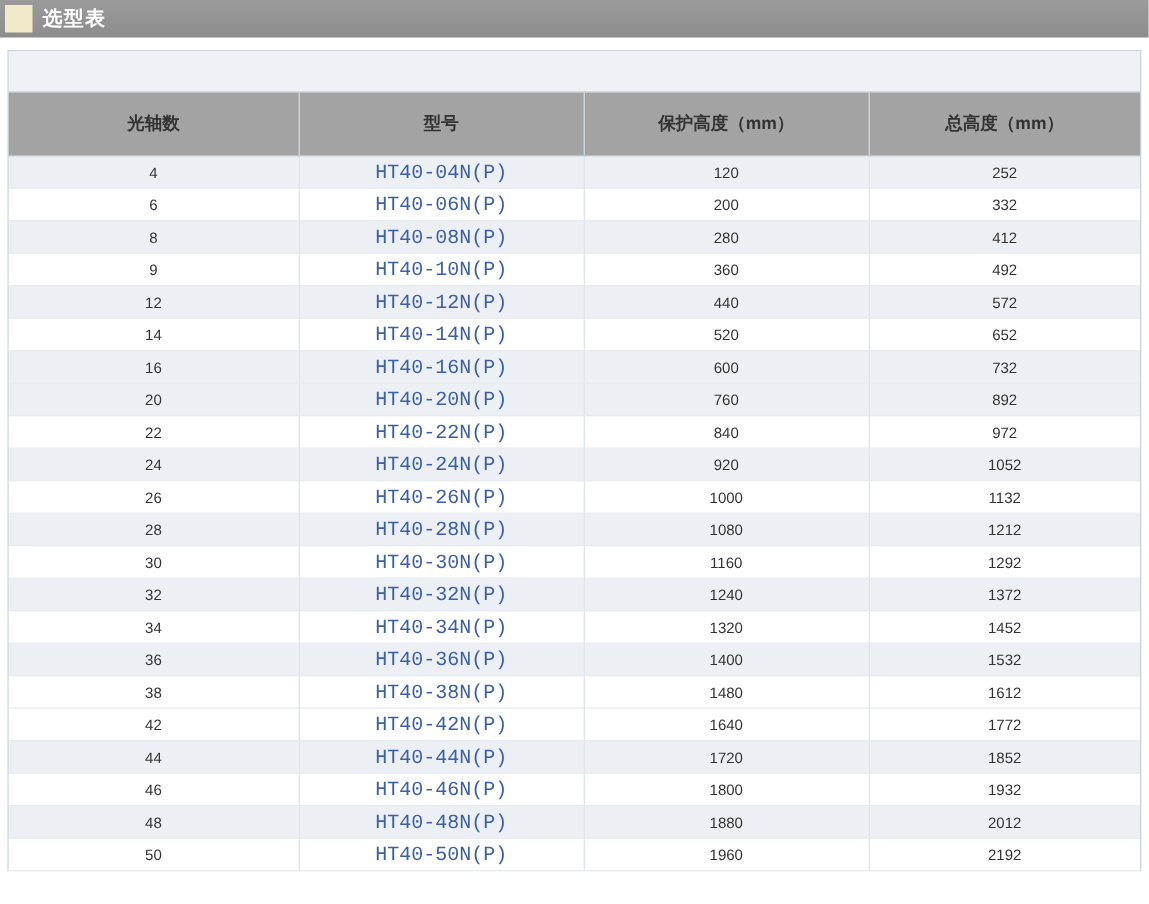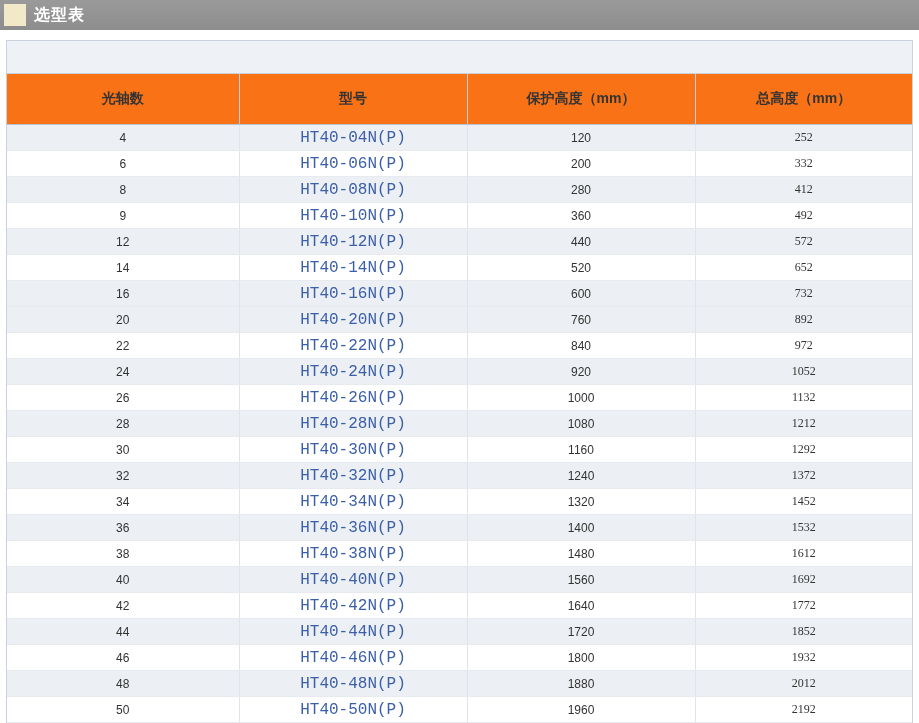--- a/index.html
+++ b/index.html
@@ -53,41 +53,41 @@
     height: 32px;
     background: #eef2f6;
     border-bottom: 1px solid #c9d2dc;
   }
   table {
     border-collapse: collapse;
     width: 100%;
     table-layout: fixed;
   }
   thead th {
-    background: #f97316;
+    background: #a3a3a3;
     color: #333333;
     font-size: 14px;
     font-weight: bold;
     height: 48px;
     border-right: 1px solid #c9d2dc;
     border-bottom: 1px solid #b9c3cf;
     text-align: center;
     vertical-align: middle;
   }
   thead th:last-child { border-right: none; text-align: center; }
   tbody td {
     height: 23px;
     font-size: 12px;
     text-align: center;
     vertical-align: middle;
     border-right: 1px solid #dfe4ea;
     border-bottom: 1px solid #e7ebef;
     color: #333333;
   }
-  tbody td:last-child { border-right: none; font-family: Liberation Serif, serif; }
+  tbody td:last-child { border-right: none; }
   tbody tr.odd td { background: #eceff3; }
   tbody tr.even td { background: #ffffff; }
   td.model {
     color: #3b5fa8;
     font-family: "Liberation Mono", monospace;
     font-size: 16px;
     letter-spacing: 0px;
   }
   col.c1 { width: 232px; }
   col.c2 { width: 228px; }
@@ -217,26 +217,20 @@
             <td class="model">HT40-36N(P)</td>
             <td>1400</td>
             <td>1532</td>
           </tr>
           <tr class="even">
             <td>38</td>
             <td class="model">HT40-38N(P)</td>
             <td>1480</td>
             <td>1612</td>
           </tr>
-          <tr class="odd">
-            <td>40</td>
-            <td class="model">HT40-40N(P)</td>
-            <td>1560</td>
-            <td>1692</td>
-          </tr>
           <tr class="even">
             <td>42</td>
             <td class="model">HT40-42N(P)</td>
             <td>1640</td>
             <td>1772</td>
           </tr>
           <tr class="odd">
             <td>44</td>
             <td class="model">HT40-44N(P)</td>
             <td>1720</td>

